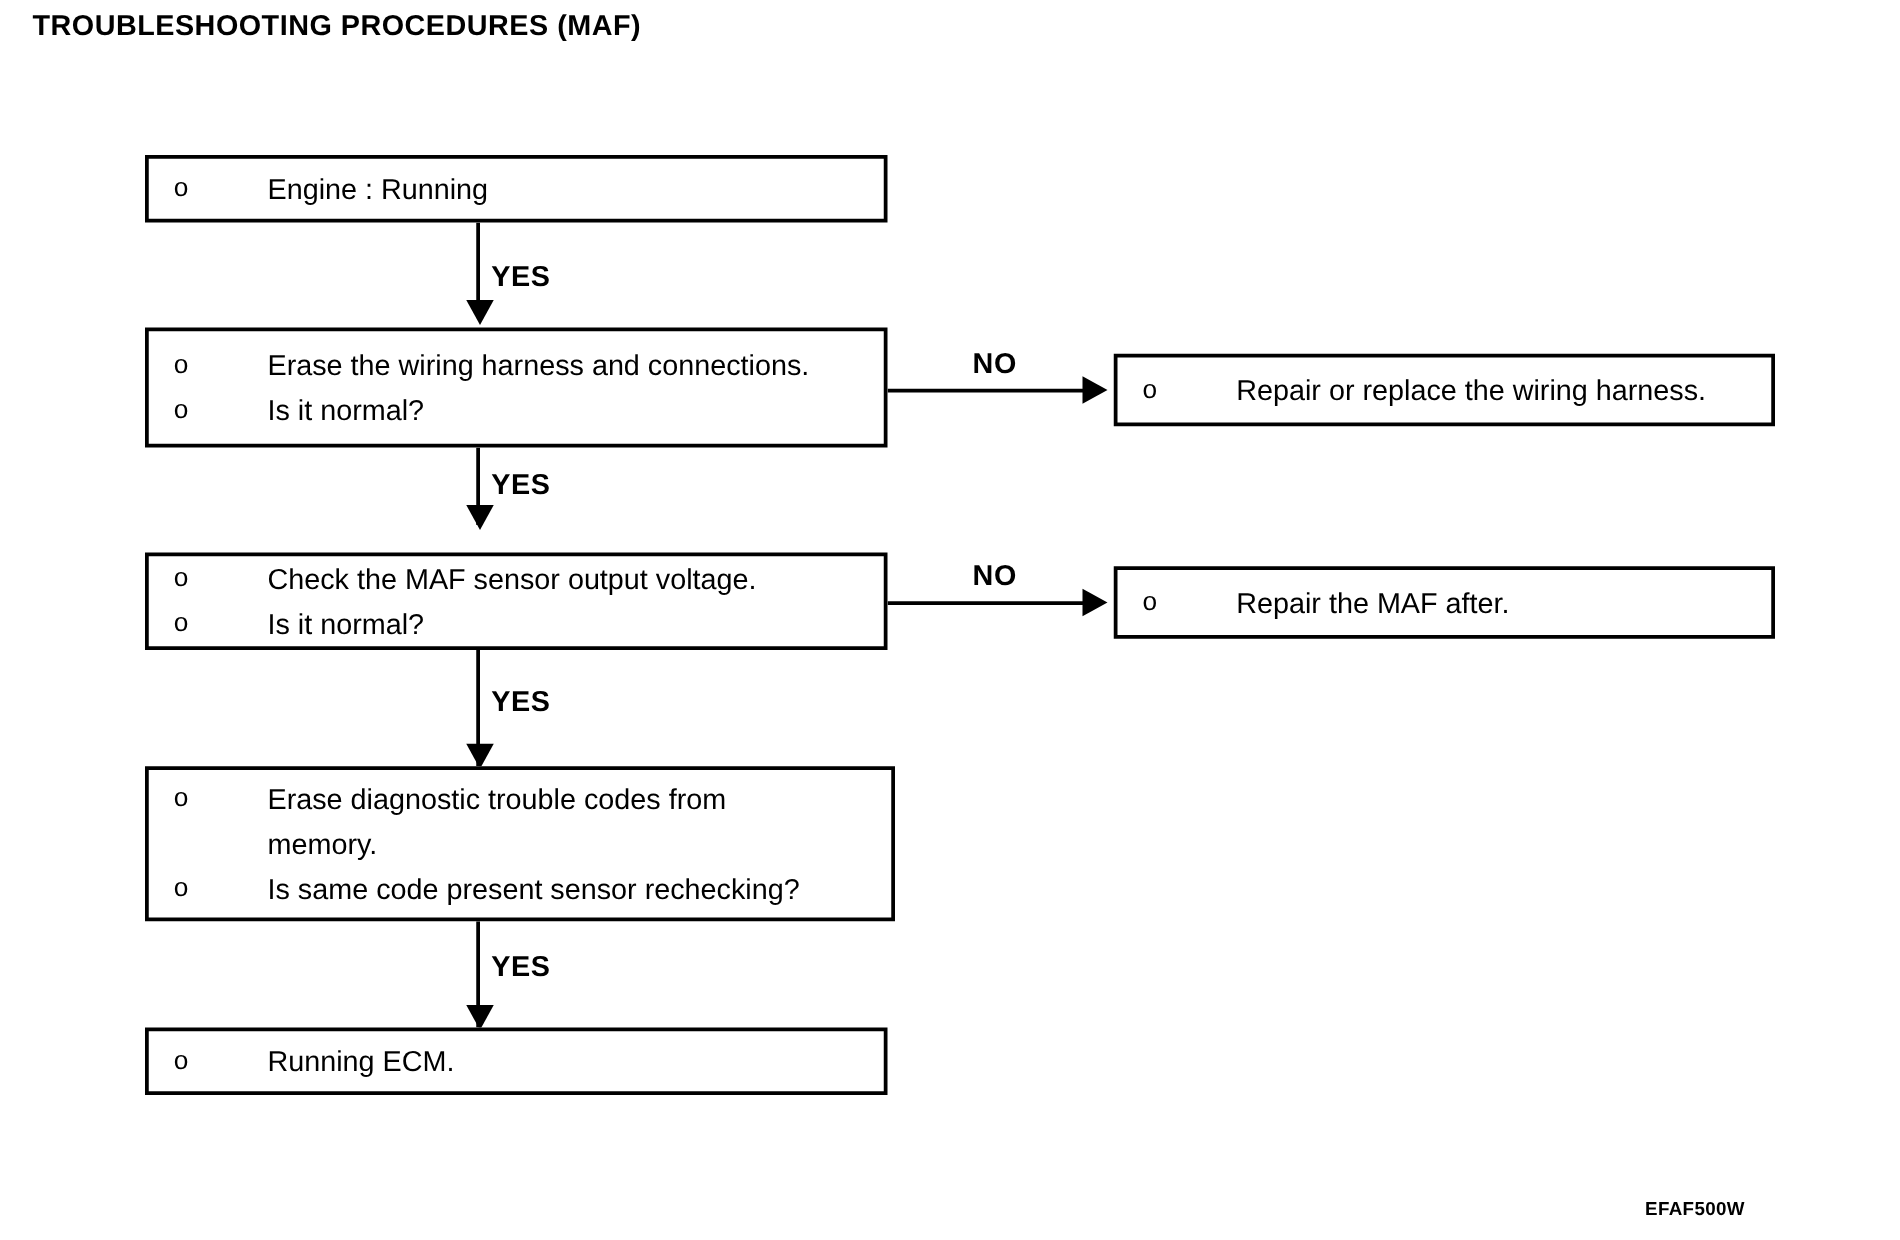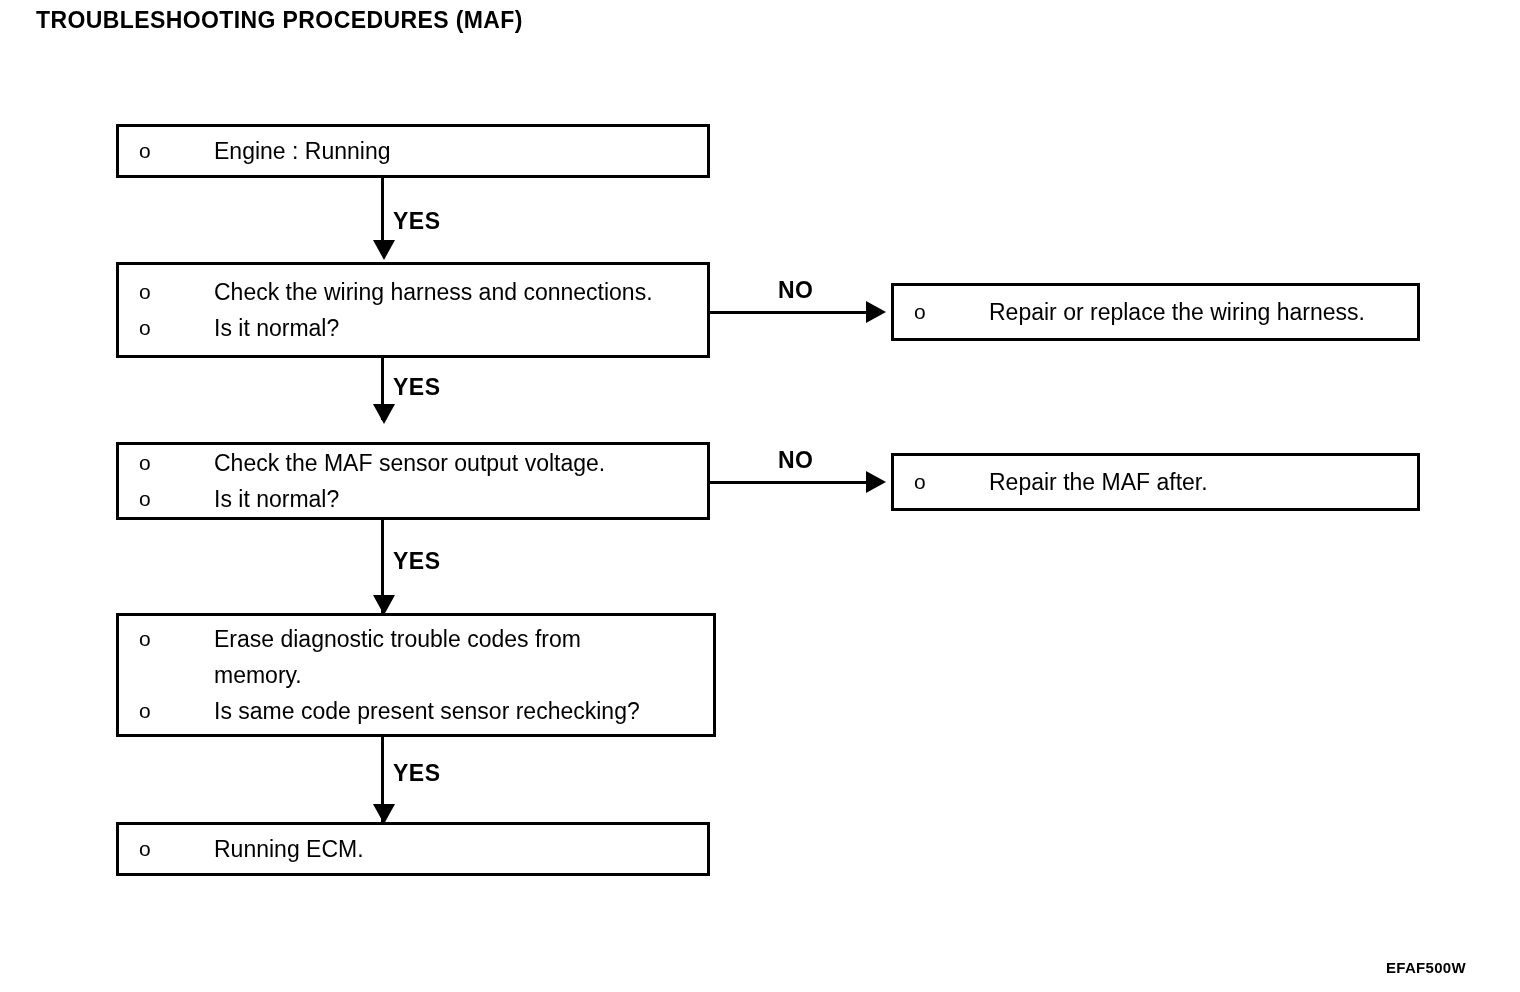--- a/index.html
+++ b/index.html
@@ -20,21 +20,20 @@
     inset: 0;
   }
   .page-title {
     position: absolute;
     left: 26px;
     top: 7px;
     font-size: 23px;
     font-weight: bold;
     letter-spacing: 0.4px;
     white-space: nowrap;
-    margin-left: 10px;
   }
   .flow-box {
     position: absolute;
     box-sizing: border-box;
     border: 3px solid #000000;
     background: #ffffff;
   }
   .box-lines {
     position: absolute;
     left: 20px;
@@ -99,41 +98,41 @@
     font-weight: bold;
     letter-spacing: 0.3px;
     white-space: nowrap;
   }
 </style>
 </head>
 <body>
 
 <div id="flow-root">
   <div class="page-title">TROUBLESHOOTING PROCEDURES (MAF)</div>
-  <div class="figure-code" style="left:1386px; top:959px;">EFAF500W</div>
+  <div class="figure-code" style="left:1316px; top:959px;">EFAF500W</div>
 <div class="conn-line-v" style="left: 381px; top: 178px; height: 64px;"></div>
     <div class="arrow-down" style="left: 373px; top: 240px;"></div>
     <div class="conn-line-h" style="left: 710px; top: 311px; width: 161px;"></div>
     <div class="arrow-right" style="left: 866px; top: 301px;"></div>
     <div class="conn-line-v" style="left: 381px; top: 358px; height: 62px;"></div>
     <div class="arrow-down" style="left: 373px; top: 404px;"></div>
     <div class="conn-line-h" style="left: 710px; top: 481px; width: 161px;"></div>
     <div class="arrow-right" style="left: 866px; top: 471px;"></div>
     <div class="conn-line-v" style="left: 381px; top: 520px; height: 93px;"></div>
     <div class="arrow-down" style="left: 373px; top: 595px;"></div>
     <div class="conn-line-v" style="left: 381px; top: 737px; height: 85px;"></div>
     <div class="arrow-down" style="left: 373px; top: 804px;"></div>
     <div class="flow-box" style="left: 116px; top: 124px; width: 594px; height: 54px;">
       <div class="box-lines">
         <div class="box-line"><span class="bullet-mark">o</span><span class="line-text">Engine : Running</span></div>
       </div>
     </div>
     <div class="flow-box" style="left: 116px; top: 262px; width: 594px; height: 96px;">
       <div class="box-lines">
-        <div class="box-line"><span class="bullet-mark">o</span><span class="line-text">Check the wiring harness and connections.</span></div>
+        <div class="box-line"><span class="bullet-mark">o</span><span class="line-text">Erase the wiring harness and connections.</span></div>
         <div class="box-line"><span class="bullet-mark">o</span><span class="line-text">Is it normal?</span></div>
       </div>
     </div>
     <div class="flow-box" style="left: 891px; top: 283px; width: 529px; height: 58px;">
       <div class="box-lines">
         <div class="box-line"><span class="bullet-mark">o</span><span class="line-text">Repair or replace the wiring harness.</span></div>
       </div>
     </div>
     <div class="flow-box" style="left: 116px; top: 442px; width: 594px; height: 78px;">
       <div class="box-lines">

